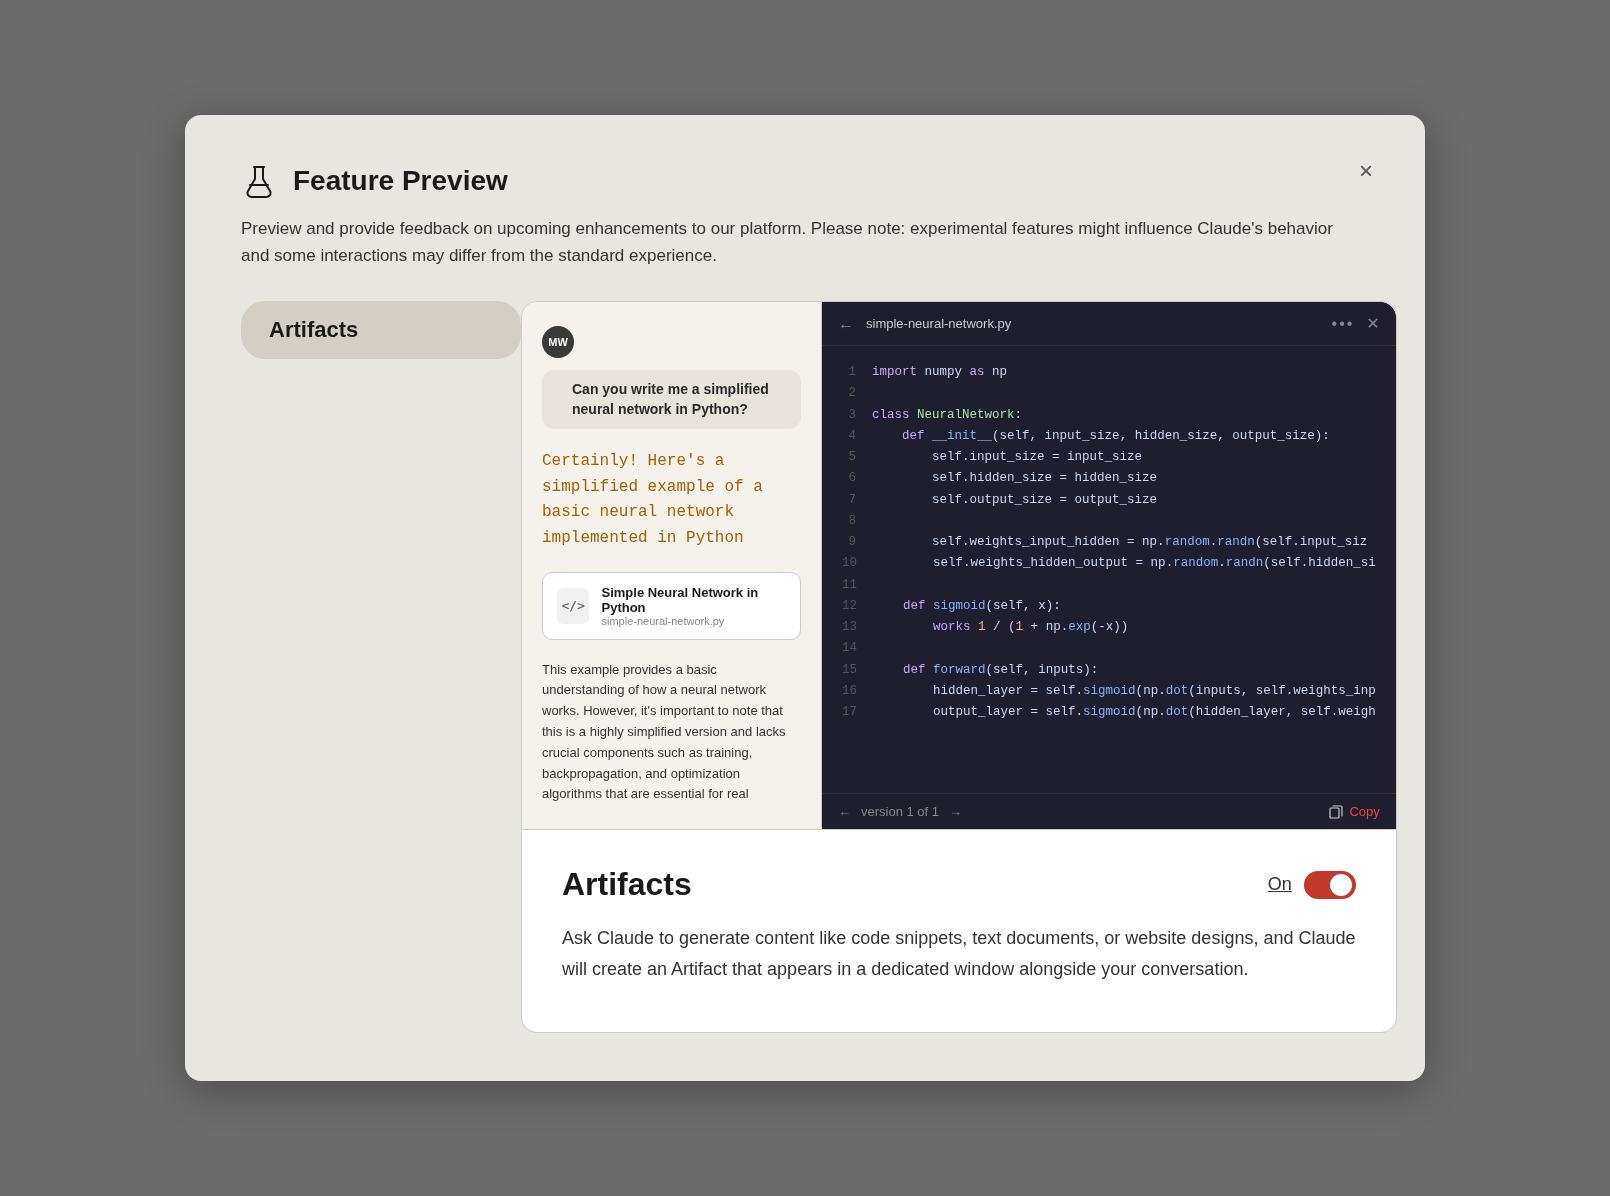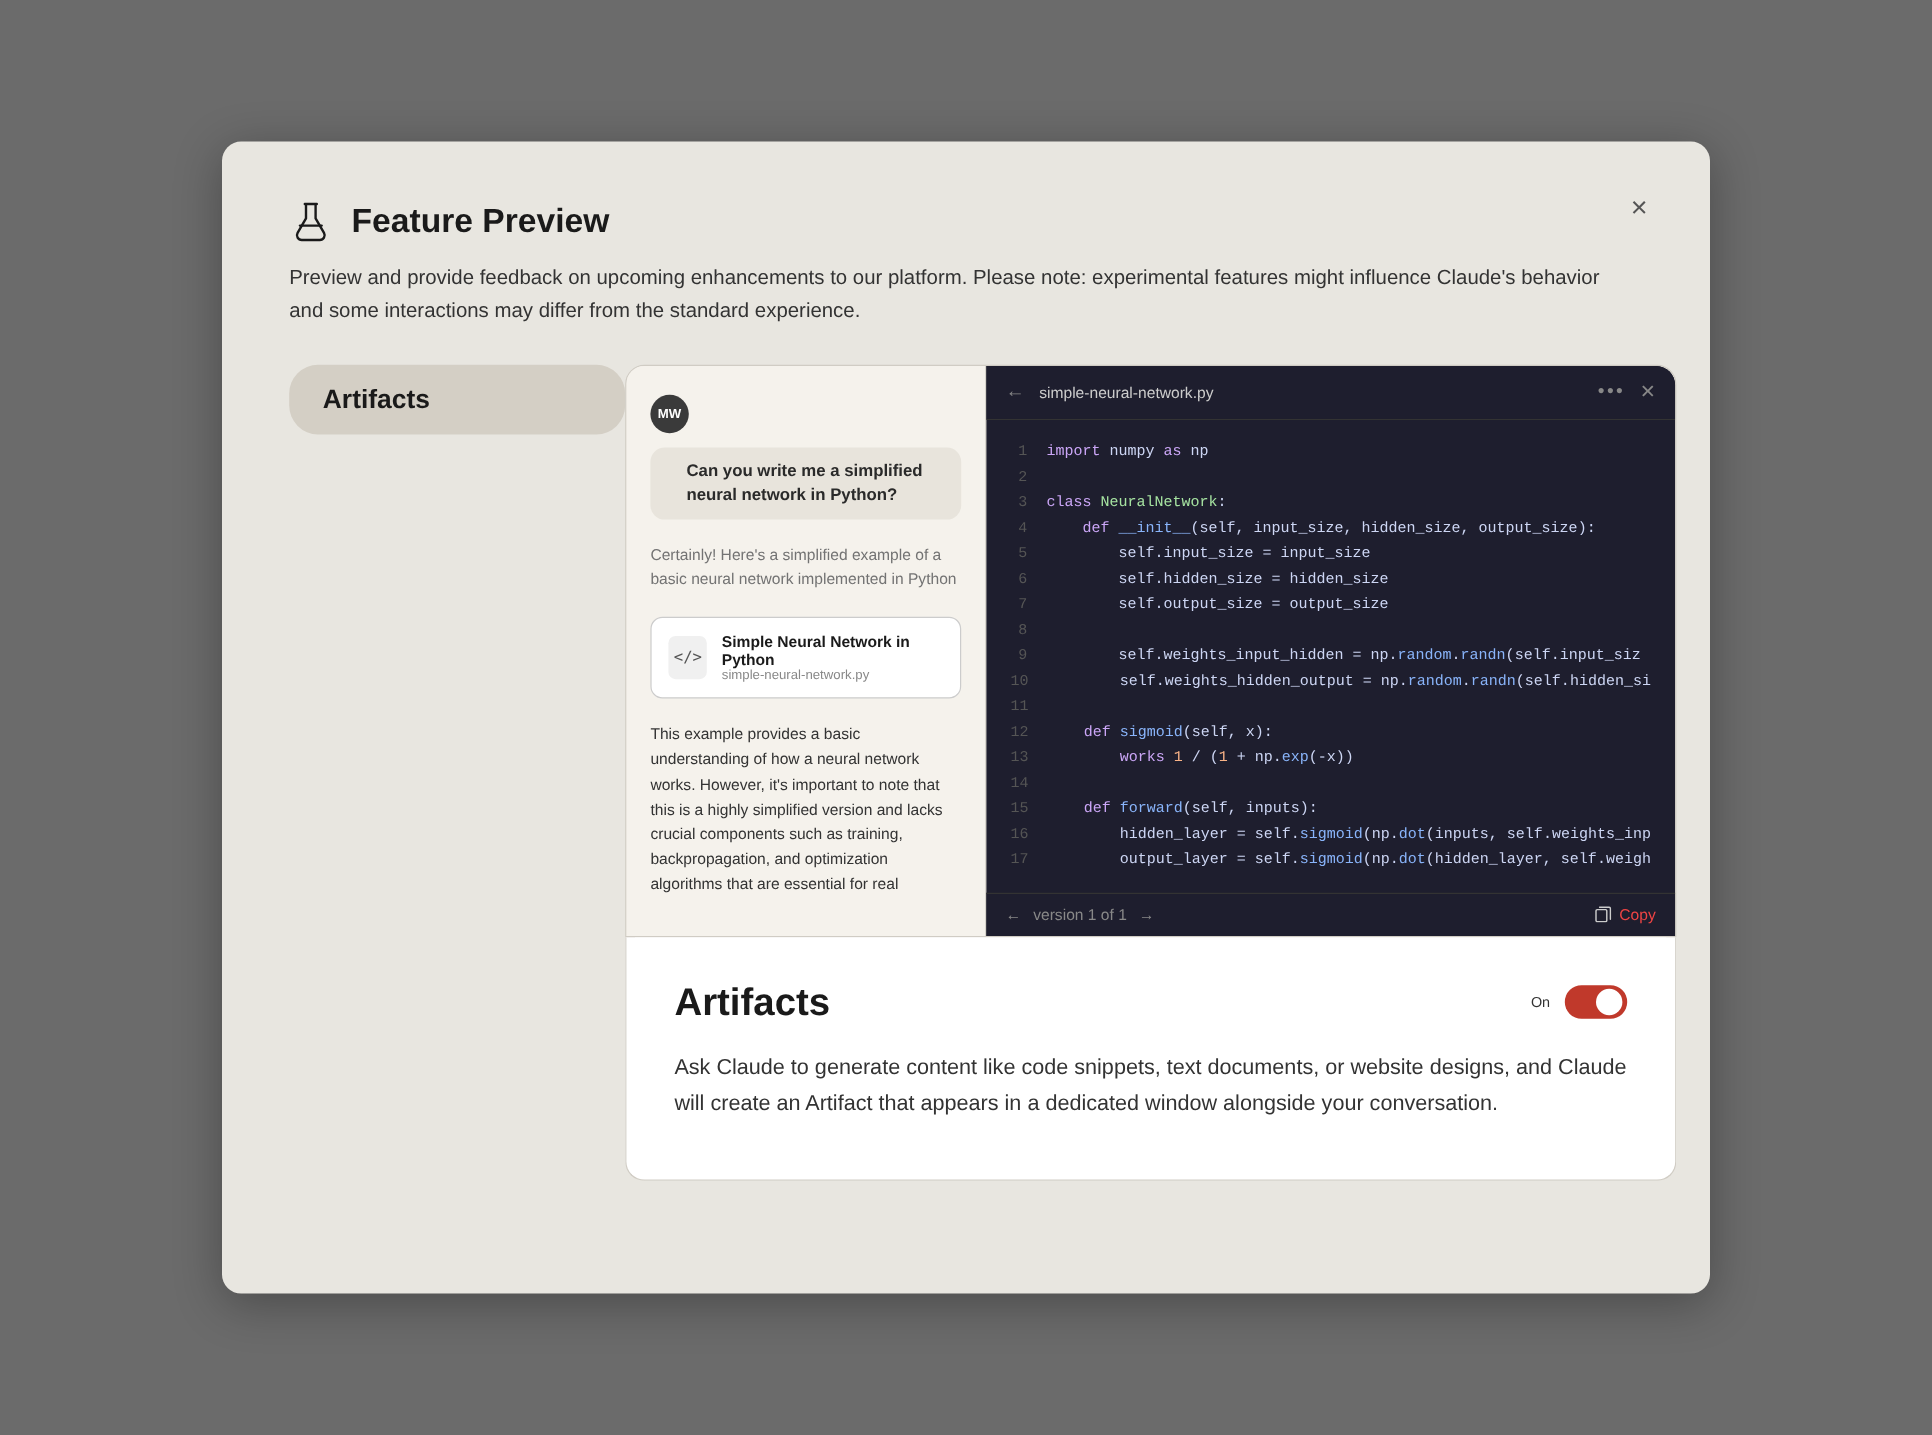--- a/index.html
+++ b/index.html
@@ -129,23 +129,24 @@
     .user-message-text {
       font-size: 14px;
       color: #2a2a2a;
       font-weight: 600;
       line-height: 1.4;
       background: #e8e4dc;
       border-radius: 12px;
       padding: 10px 30px;
     }
     .assistant-response {
-      font-size: 13px;
-      color: #737373;
+      font-size: 16px;
+      color: #a16207;
       line-height: 1.6;
+      font-family: Liberation Mono, monospace;
     }
     .code-artifact-card {
       border: 1px solid #ccc;
       border-radius: 10px;
       padding: 12px 14px;
       display: flex;
       align-items: center;
       gap: 12px;
       background: white;
       cursor: pointer;
@@ -296,23 +297,24 @@
       font-size: 32px;
       font-weight: 700;
       color: #1a1a1a;
     }
     .toggle-group {
       display: flex;
       align-items: center;
       gap: 12px;
     }
     .toggle-label {
-      font-size: 12px;
+      font-size: 18px;
       color: #333;
       font-weight: 500;
+      text-decoration: underline;
     }
     .toggle-switch {
       position: relative;
       width: 52px;
       height: 28px;
       cursor: pointer;
     }
     .toggle-switch input {
       opacity: 0;
       width: 0;

